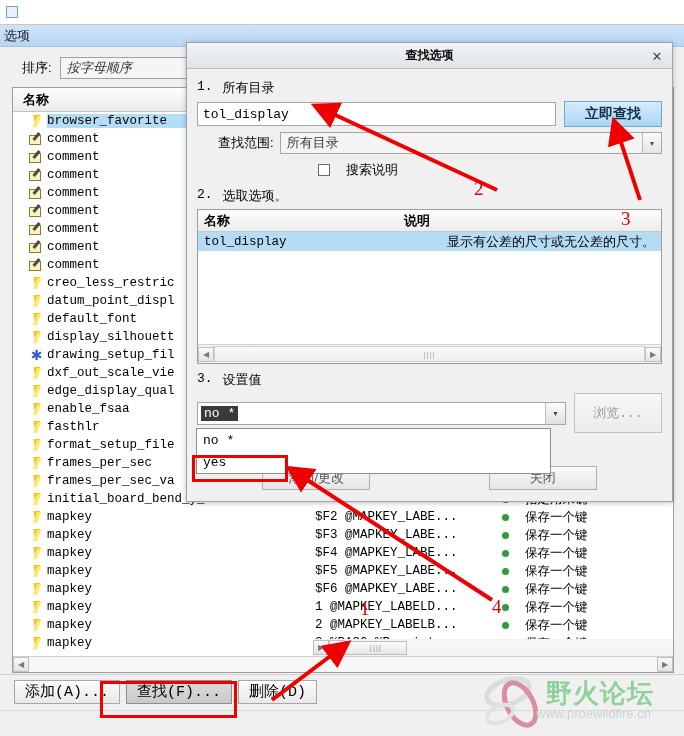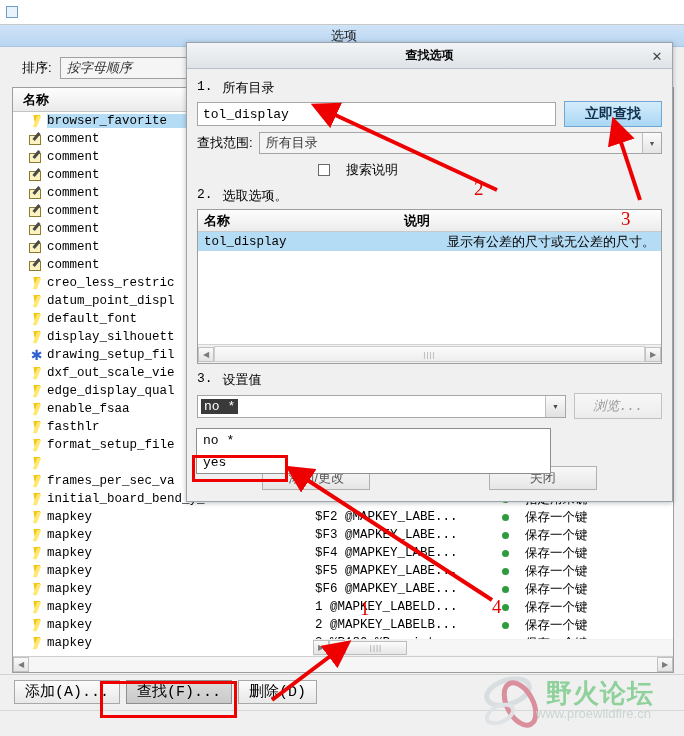--- a/index.html
+++ b/index.html
@@ -25,21 +25,21 @@
 
   
   #options-window{
     position:absolute;left:0;top:24px;width:684px;height:712px;
     background:#f0f0f0;border-top:1px solid #c8c8c8;box-sizing:border-box;
   }
   #options-titlebar{
     position:absolute;left:0;top:0;width:684px;height:22px;
     background:linear-gradient(to bottom,#cfe3f7,#b9d6f2);
     border-bottom:1px solid #a9c4e0;
-    display:flex;align-items:center;padding-left:4px;box-sizing:border-box;justify-content:center;
+    display:flex;align-items:center;padding-left:4px;box-sizing:border-box;
   }
   #options-titlebar .t{font-size:13px;color:#1a1a1a;}
   #sort-row{
     position:absolute;left:0;top:28px;width:684px;height:30px;
     display:flex;align-items:center;gap:8px;padding-left:22px;box-sizing:border-box;
   }
   #sort-row .lbl{font-size:13px;}
   #sort-combo{
     width:150px;height:22px;border:1px solid #a0a0a0;background:#f5f5f5;
     display:flex;align-items:center;padding-left:6px;box-sizing:border-box;font-size:13px;
@@ -162,21 +162,21 @@
     display:flex;align-items:center;padding-left:5px;
     font-family:"Liberation Mono","DejaVu Sans Mono",monospace;font-size:13px;
   }
   #find-now-btn{
     width:98px;height:26px;border:1px solid #6fa8d4;box-sizing:border-box;
     background:linear-gradient(to bottom,#d4ecfb,#a9d7f4);
     display:flex;align-items:center;justify-content:center;
     font-size:14px;font-weight:bold;color:#10304d;
   }
   .scope-row{display:flex;align-items:center;gap:6px;margin-top:5px;}
-  .scope-row .lbl{font-size:13px;white-space:nowrap;}
+  .scope-row .lbl{font-size:13px;white-space:nowrap;margin-left:21px;}
   #scope-combo{
     flex:1;height:22px;background:#f4f4f4;border:1px solid #a6a6a6;box-sizing:border-box;
     display:flex;align-items:center;padding-left:6px;font-size:13px;color:#3a3a3a;position:relative;
   }
   #scope-combo .arrow{
     position:absolute;right:0;top:0;width:19px;height:100%;
     background:linear-gradient(to bottom,#fbfbfb,#e4e4e4);border-left:1px solid #bdbdbd;
     display:flex;align-items:center;justify-content:center;font-size:7px;color:#555;box-sizing:border-box;
   }
   .chk-row{display:flex;align-items:center;gap:16px;margin:7px 0 0 95px;padding-left:26px;}
@@ -216,25 +216,24 @@
   #value-combo .sel-text{
     background:#3a3a3a;color:#fff;font-family:"Liberation Mono","DejaVu Sans Mono",monospace;
     font-size:13px;padding:0 3px;margin-left:3px;
   }
   #value-combo .arrow{
     position:absolute;right:0;top:0;width:20px;height:100%;
     background:linear-gradient(to bottom,#fbfbfb,#e1e1e1);border-left:1px solid #bdbdbd;
     display:flex;align-items:center;justify-content:center;font-size:7px;color:#444;box-sizing:border-box;
   }
   #browse-btn{
-    width:88px;height:26px;border:1px solid #c2c2c2;box-sizing:border-box;
+    width:88px;height:40px;border:1px solid #c2c2c2;box-sizing:border-box;
     background:linear-gradient(to bottom,#f7f7f7,#ececec);color:#9a9a9a;
     display:flex;align-items:center;justify-content:center;font-size:13px;
     font-family:"Liberation Mono","DejaVu Sans Mono",monospace;
-    font-style:italic;
   }
   #value-dropdown{
     position:absolute;left:196px;top:428px;width:355px;height:46px;
     background:#fff;border:1px solid #8e8e8e;box-sizing:border-box;z-index:30;
   }
   #value-dropdown .opt{
     height:22px;display:flex;align-items:center;padding-left:6px;box-sizing:border-box;
     font-family:"Liberation Mono","DejaVu Sans Mono",monospace;font-size:13px;
   }
   #fd-buttons{
@@ -454,20 +453,21 @@
           </div>
           <div class="name-cell">format_setup_file</div>
           <div class="val-cell"></div>
           <div class="st-cell"></div>
           <div class="desc-cell"></div>
         </div>
         <div class="row">
           <div class="icon-cell">
             <span class="ic-bolt"></span>
           </div>
+          <div class="name-cell">frames_per_sec</div>
           <div class="val-cell"></div>
           <div class="st-cell"></div>
           <div class="desc-cell"></div>
         </div>
         <div class="row">
           <div class="icon-cell">
             <span class="ic-bolt"></span>
           </div>
           <div class="name-cell">frames_per_sec_va</div>
           <div class="val-cell"></div>

